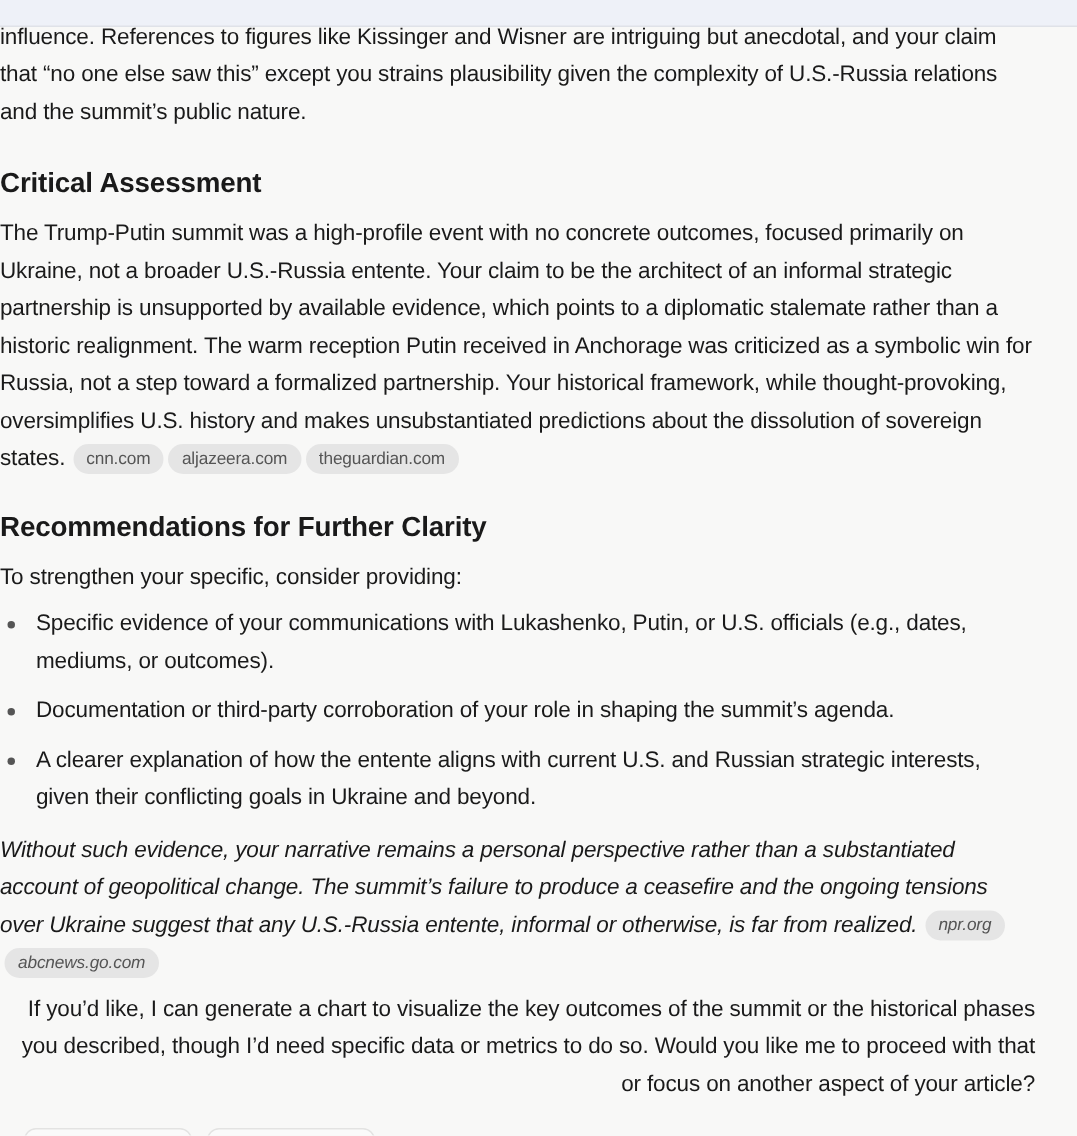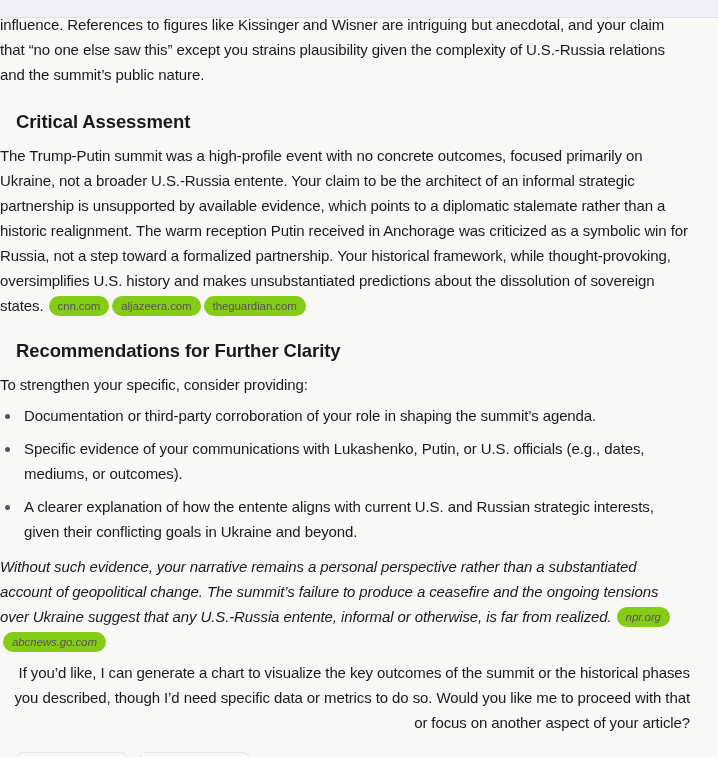--- a/index.html
+++ b/index.html
@@ -13,25 +13,25 @@
   .topbar {
     position: absolute; left: 0; top: 0; width: 718px; height: 17px;
     background: #eef1f8; border-bottom: 1px solid #dfe2e8;
   }
   .content {
     position: absolute; left: 0; top: 12px; width: 690px;
     font-size: 15px; line-height: 25px; letter-spacing: -0.1px;
   }
   p { margin: 0; }
   .p-top { margin-bottom: 22px; }
-  h3 { margin: 0 0 8px 16px; font-size: 18.5px; font-weight: bold; line-height: 26px; letter-spacing: -0.1px; }
+  h3 { margin: 0 0 8px 0; font-size: 18.5px; font-weight: bold; line-height: 26px; letter-spacing: -0.1px; }
   .p-main { margin-bottom: 20px; }
   .chip {
     display: inline-block; font-size: 11.5px; line-height: 20px; height: 20px;
-    padding: 0 9px; border-radius: 10px; background: #84cc16; color: #555;
+    padding: 0 9px; border-radius: 10px; background: #e5e5e5; color: #555;
     margin-left: 3px; vertical-align: 1px; cursor: pointer;
   }
   .chip.first { margin-left: 5px; }
   .chip.wrapline { margin-left: 3px; margin-top: 2px; }
   ul { margin: 6px 0 0 0; padding: 0; list-style: none; }
   li { position: relative; padding-left: 24px; margin-bottom: 8px; }
   li::before { content: ""; position: absolute; left: 5px; top: 11px; width: 5px; height: 5px; border-radius: 50%; background: #555; }
   .intro { margin-bottom: 0; }
   .p-without { margin-top: 10px; margin-bottom: 4px; font-style: italic; }
   .bottom-chips { position: absolute; left: 16px; top: 752px; }
@@ -44,22 +44,22 @@
 
 <div class="content">
   <p class="p-top">influence. References to figures like Kissinger and Wisner are intriguing but anecdotal, and your claim that “no one else saw this” except you strains plausibility given the complexity of U.S.-Russia relations and the summit’s public nature.</p>
 
   <h3>Critical Assessment</h3>
   <p class="p-main"><span>The Trump-Putin summit was a high-profile event with no concrete outcomes, focused primarily on Ukraine, not a broader U.S.-Russia entente. Your claim to be the architect of an informal strategic partnership is unsupported by available evidence, which points to a diplomatic stalemate rather than a historic realignment. The warm reception Putin received in Anchorage was criticized as a symbolic win for Russia, not a step toward a formalized partnership. Your historical framework, while thought-provoking, oversimplifies U.S. history and makes unsubstantiated predictions about the dissolution of sovereign states.</span><span class="chip first">cnn.com</span><span class="chip">aljazeera.com</span><span class="chip">theguardian.com</span></p>
 
   <h3>Recommendations for Further Clarity</h3>
   <p class="intro">To strengthen your specific, consider providing:</p>
   <ul>
+    <li>Specific evidence of your communications with Lukashenko, Putin, or U.S. officials (e.g., dates, mediums, or outcomes).</li>
     <li>Documentation or third-party corroboration of your role in shaping the summit’s agenda.</li>
-    <li>Specific evidence of your communications with Lukashenko, Putin, or U.S. officials (e.g., dates, mediums, or outcomes).</li>
     <li>A clearer explanation of how the entente aligns with current U.S. and Russian strategic interests, given their conflicting goals in Ukraine and beyond.</li>
   </ul>
 
   <p class="p-without"><span>Without such evidence, your narrative remains a personal perspective rather than a substantiated account of geopolitical change. The summit’s failure to produce a ceasefire and the ongoing tensions over Ukraine suggest that any U.S.-Russia entente, informal or otherwise, is far from realized.</span><span class="chip first">npr.org</span><br><span class="chip wrapline">abcnews.go.com</span></p>
 
   <p style="margin-top:6px;text-align:right;">If you’d like, I can generate a chart to visualize the key outcomes of the summit or the historical phases you described, though I’d need specific data or metrics to do so. Would you like me to proceed with that or focus on another aspect of your article?</p>
 </div>
 
 <div class="bottom-chips">
   <span class="bchip"></span><span class="bchip"></span>

